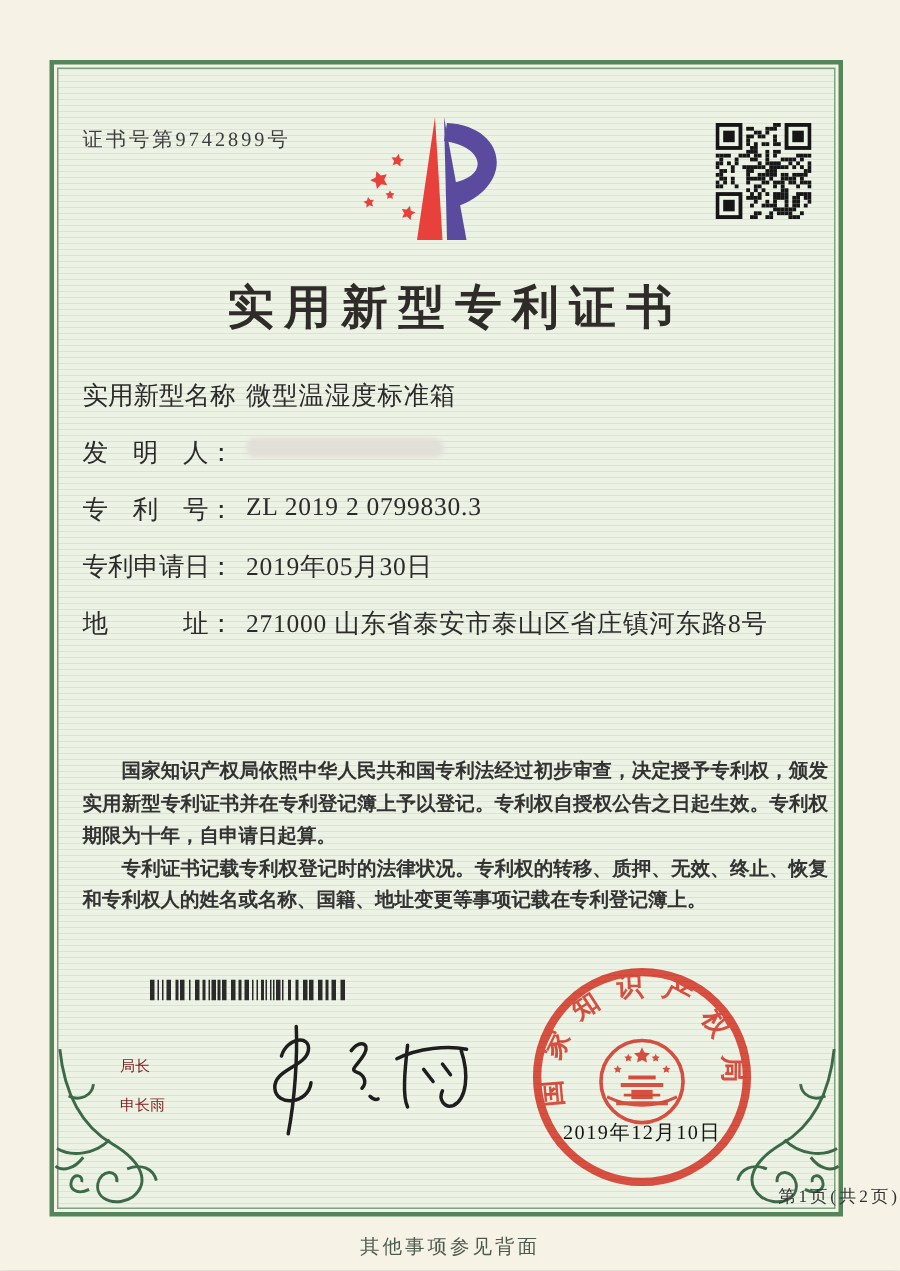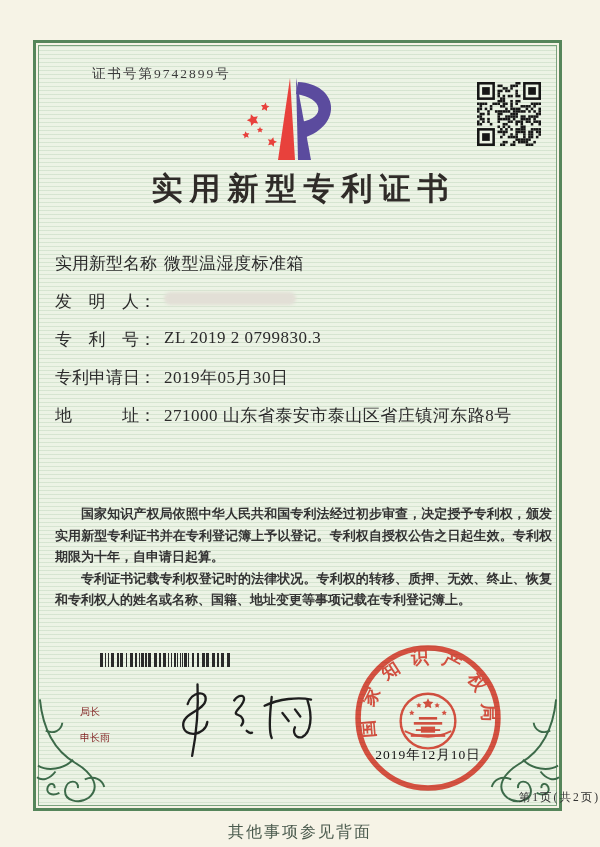--- a/index.html
+++ b/index.html
@@ -7,24 +7,24 @@
     position:relative;width:600px;height:847px;background:#f6f3e6;
     font-family:"Liberation Serif","DejaVu Serif",serif;color:#2b2b2b;overflow:hidden;
     box-shadow:0 0 6px rgba(0,0,0,.25);
   }
   .frame{position:absolute;left:33px;top:40px;width:523px;height:765px;border:3px solid #55855a;z-index:0;}
   .frame-inner{
     position:absolute;inset:2px;border:1px solid #7aa37e;
     background-color:#ecf3e5;
     background-image:repeating-linear-gradient(180deg,rgba(125,170,125,.20) 0px,rgba(125,170,125,.20) 1px,transparent 1px,transparent 4px);
   }
-  .cert-no{position:absolute;left:55px;top:65px;font-size:13.5px;letter-spacing:2px;color:#3c3c3c;z-index:2;margin-left:37px;}
+  .cert-no{position:absolute;left:55px;top:84px;font-size:13.5px;letter-spacing:2px;color:#3c3c3c;z-index:2;}
   .logo{position:absolute;left:238px;top:76px;width:110px;height:88px;z-index:2;}
   .qr{position:absolute;left:477px;top:82px;width:64px;height:64px;z-index:2;}
-  .title{position:absolute;left:0;top:168px;width:100%;text-align:center;font-size:31px;font-weight:700;
+  .title{position:absolute;left:0;top:184px;width:100%;text-align:center;font-size:31px;font-weight:700;
          letter-spacing:7px;text-indent:7px;color:#2f2b28;z-index:2;}
   .fields{position:absolute;left:55px;top:252px;width:480px;font-size:17px;z-index:2;}
   .field-row{height:38px;white-space:nowrap;}
   .flabel{display:inline-block;width:84px;text-align:justify;text-align-last:justify;vertical-align:top;}
   .fcolon{display:inline-block;vertical-align:top;}
   .fvalue{display:inline-block;margin-left:8px;letter-spacing:.5px;vertical-align:top;}
   .pair2{margin-left:42px;}
   .redacted{display:inline-block;width:132px;height:13px;margin-left:8px;margin-top:2px;
             background:#e2dfd6;border-radius:7px;filter:blur(1.5px);vertical-align:top;}
   .paras{position:absolute;left:55px;top:503px;width:497px;font-size:13px;line-height:21.5px;
@@ -34,21 +34,21 @@
   .officer{position:absolute;left:80px;top:699px;font-size:10px;line-height:26px;color:#7f1d1d;z-index:2;}
   .signature{position:absolute;left:168px;top:680px;width:152px;height:82px;z-index:3;}
   .seal{position:absolute;left:352px;top:642px;width:152px;height:152px;z-index:2;opacity:.9;mix-blend-mode:multiply;}
   .seal-date{position:absolute;left:352px;top:746px;width:152px;text-align:center;font-size:13.5px;
              color:#141414;letter-spacing:1px;z-index:4;}
   .flourish{position:absolute;width:78px;height:112px;z-index:1;}
   .flourish.right{left:482px;top:696px;}
   .flourish.left{left:36px;top:696px;transform:scaleX(-1);}
   .page-info{position:absolute;left:0;top:790px;width:100%;text-align:right;font-size:11.5px;
              letter-spacing:2px;color:#333;z-index:2;}
-  .back-note{position:absolute;left:0;top:822px;width:100%;text-align:center;font-size:16px;
+  .back-note{position:absolute;left:0;top:822px;width:100%;text-align:center;font-size:13px;
              letter-spacing:2px;color:#4b5b4e;z-index:2;}
   .seal-ring-text{font-size:17.5px;font-weight:bold;letter-spacing:11.5px;fill:#e64234;}
 </style>
 </head>
 <body>
 
 <div class="page">
 
   <div class="frame">
     <div class="frame-inner"></div>

